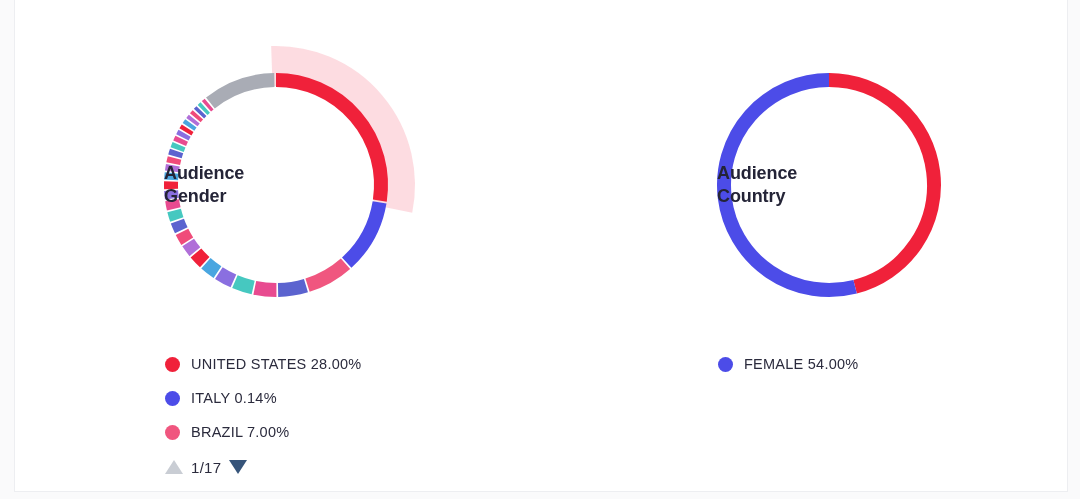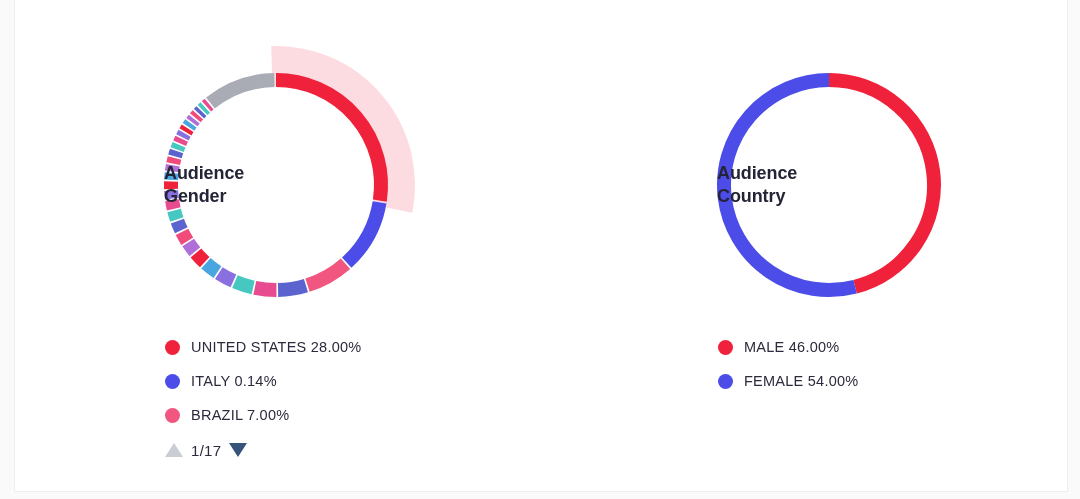--- a/index.html
+++ b/index.html
@@ -86,21 +86,21 @@
   .donut-center span {
     font-size: 18px;
     font-weight: bold;
     color: #242437;
     line-height: 1.28;
     letter-spacing: -0.1px;
   }
 
   .legend {
     position: absolute;
-    top: 283px;
+    top: 300px;
   }
   .legend-country { left: 150px; }
   .legend-gender  { left: 176px; }
 
   .legend-row {
     display: flex;
     align-items: center;
     height: 34px;
   }
   .legend-dot {
@@ -235,24 +235,20 @@
           </g>
       </svg>
       <div class="donut-center">
         <span>Audience</span>
         <span>Country</span>
       </div>
     </div>
 
     <div class="legend legend-gender">
 
-      <div class="legend-row">
-        <span class="legend-dot" id="g-dot-0" style="background: rgb(240, 33, 58);"></span>
-        <span class="legend-label">MALE 46.00%</span>
-      </div>
 
       <div class="legend-row">
         <span class="legend-dot" id="g-dot-1" style="background: rgb(76, 76, 232);"></span>
         <span class="legend-label">FEMALE 54.00%</span>
       </div>
 
     </div>
   </div>
 
 </div>

